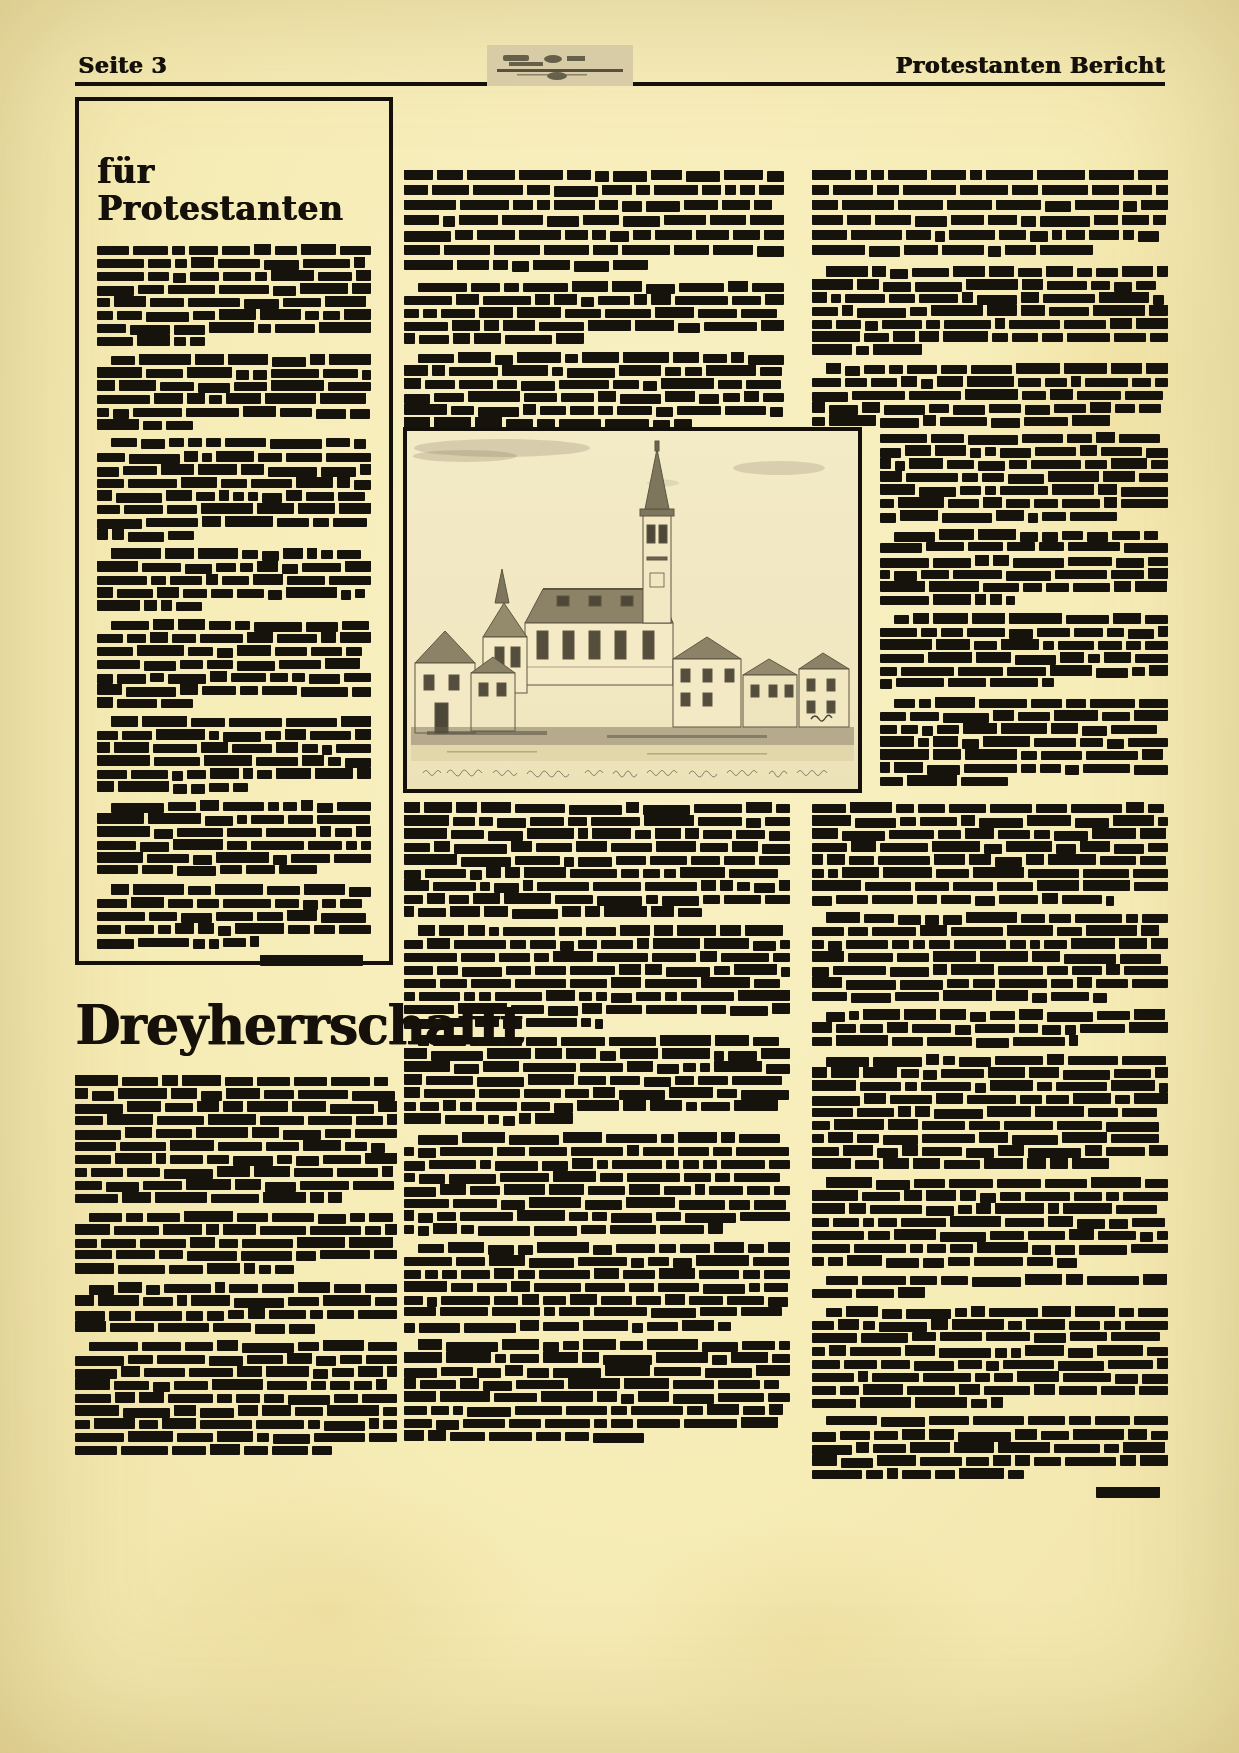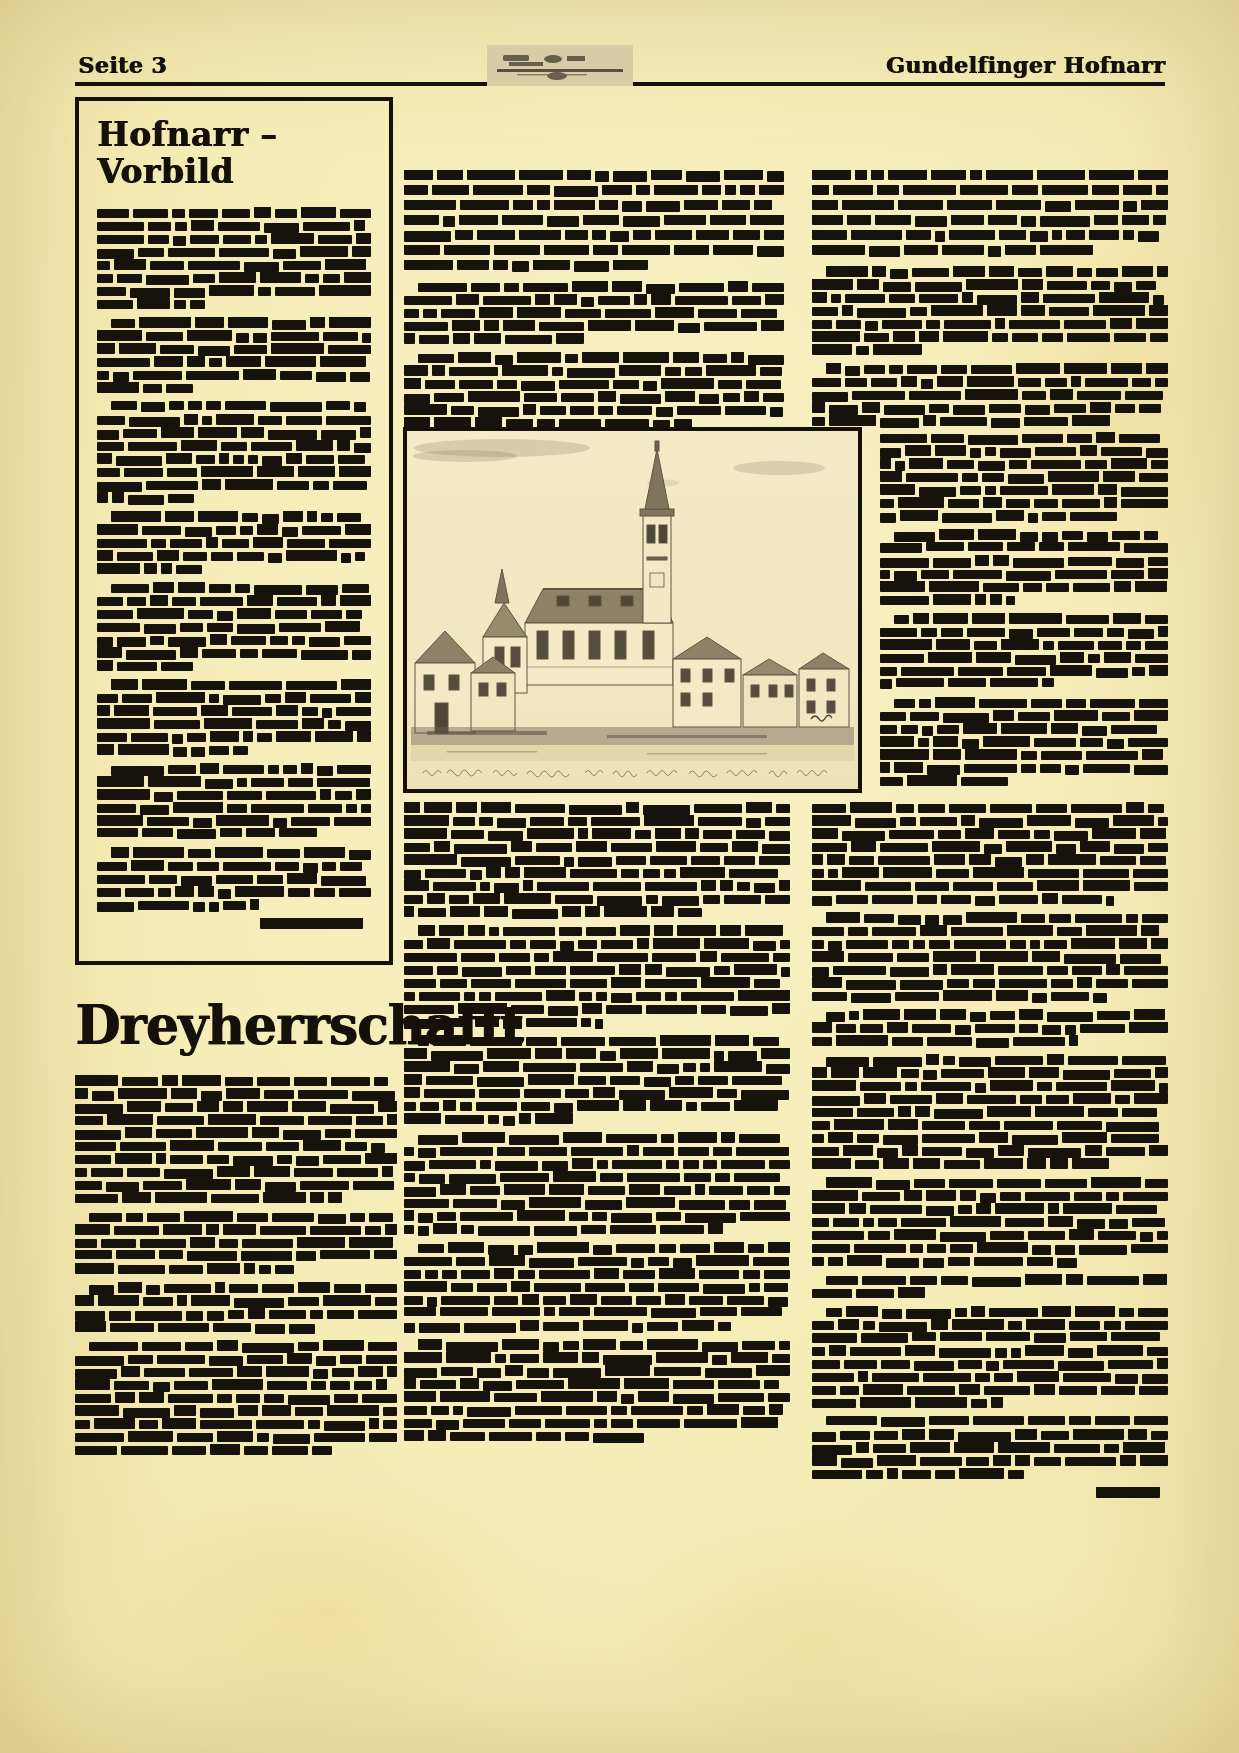--- a/index.html
+++ b/index.html
@@ -86,38 +86,38 @@
 <body>
 
 <div class="page">
 
   <div class="spot spot1"></div>
   <div class="spot spot2"></div>
   <div class="spot spot3"></div>
 
   <div class="pgnum pixeltext">Seite 3</div>
   <div class="rule"></div>
-  <div class="papername pixeltext">Gundelfinger Hofnarr</div>
+  <div class="papername pixeltext">Protestanten Bericht</div>
   <div class="logo">
     <svg viewBox="0 0 146 41">
       <rect x="0" y="0" width="146" height="41" fill="#d7cca6"></rect>
       <g fill="#534d3b" opacity="0.85">
         <rect x="16" y="10" width="26" height="6" rx="2"></rect>
         <rect x="22" y="17" width="34" height="4"></rect>
         <ellipse cx="66" cy="14" rx="9" ry="4"></ellipse>
         <rect x="80" y="11" width="18" height="5"></rect>
         <ellipse cx="70" cy="31" rx="10" ry="4"></ellipse>
       </g>
       <rect x="10" y="24" width="126" height="3" fill="#4a4435" opacity="0.9"></rect>
       <rect x="30" y="29" width="70" height="1.5" fill="#6a6450" opacity="0.7"></rect>
     </svg>
   </div>
 
   <section class="boxart">
-    <h2 class="boxhead pixeltext"><span>Hofnarr – Vorbild</span><br></h2>
+    <h2 class="boxhead pixeltext"><br><span>für Protestanten</span></h2>
     <div class="blob blob-inbox">
         <div class="blob-para">
           <div class="blob-line"><span class="blob-word" style="width: 32px;"></span><span class="blob-word" style="width: 35px;"></span><span class="blob-word" style="width: 13px;"></span><span class="blob-word" style="width: 29px;"></span><span class="blob-word" style="width: 28px;"></span><span class="blob-word tall" style="width: 17px;"></span><span class="blob-word" style="width: 22px;"></span><span class="blob-word tall" style="width: 35px;"></span><span class="blob-word" style="width: 31px;"></span></div>
           <div class="blob-line"><span class="blob-word" style="width: 47px;"></span><span class="blob-word" style="width: 23px;"></span><span class="blob-word" style="width: 12px;"></span><span class="blob-word tall" style="width: 23px;"></span><span class="blob-word" style="width: 42px;"></span><span class="blob-word deep" style="width: 35px;"></span><span class="blob-word" style="width: 47px;"></span><span class="blob-word tall" style="width: 11px;"></span></div>
           <div class="blob-line"><span class="blob-word" style="width: 47px;"></span><span class="blob-word" style="width: 21px;"></span><span class="blob-word deep" style="width: 13px;"></span><span class="blob-word" style="width: 29px;"></span><span class="blob-word" style="width: 28px;"></span><span class="blob-word" style="width: 12px;"></span><span class="blob-word tall" style="width: 43px;"></span><span class="blob-word" style="width: 34px;"></span><span class="blob-word tall" style="width: 15px;"></span></div>
           <div class="blob-line"><span class="blob-word deep" style="width: 37px;"></span><span class="blob-word" style="width: 26px;"></span><span class="blob-word" style="width: 47px;"></span><span class="blob-word" style="width: 50px;"></span><span class="blob-word deep" style="width: 23px;"></span><span class="blob-word tall" style="width: 48px;"></span><span class="blob-word tall" style="width: 19px;"></span></div>
           <div class="blob-line"><span class="blob-word" style="width: 13px;"></span><span class="blob-word tall" style="width: 32px;"></span><span class="blob-word" style="width: 34px;"></span><span class="blob-word" style="width: 52px;"></span><span class="blob-word deep" style="width: 35px;"></span><span class="blob-word" style="width: 38px;"></span><span class="blob-word tall" style="width: 41px;"></span></div>
           <div class="blob-line"><span class="blob-word" style="width: 16px;"></span><span class="blob-word" style="width: 25px;"></span><span class="blob-word deep" style="width: 43px;"></span><span class="blob-word" style="width: 22px;"></span><span class="blob-word tall" style="width: 37px;"></span><span class="blob-word tall" style="width: 41px;"></span><span class="blob-word" style="width: 14px;"></span><span class="blob-word" style="width: 17px;"></span><span class="blob-word tall" style="width: 27px;"></span></div>
           <div class="blob-line"><span class="blob-word" style="width: 29px;"></span><span class="blob-word deep" style="width: 40px;"></span><span class="blob-word deep" style="width: 31px;"></span><span class="blob-word tall" style="width: 45px;"></span><span class="blob-word" style="width: 13px;"></span><span class="blob-word" style="width: 40px;"></span><span class="blob-word tall" style="width: 52px;"></span></div>
           <div class="blob-line"><span class="blob-word" style="width: 36px;"></span><span class="blob-word tall" style="width: 33px;"></span><span class="blob-word" style="width: 12px;"></span><span class="blob-word" style="width: 14.5816px;"></span></div>

